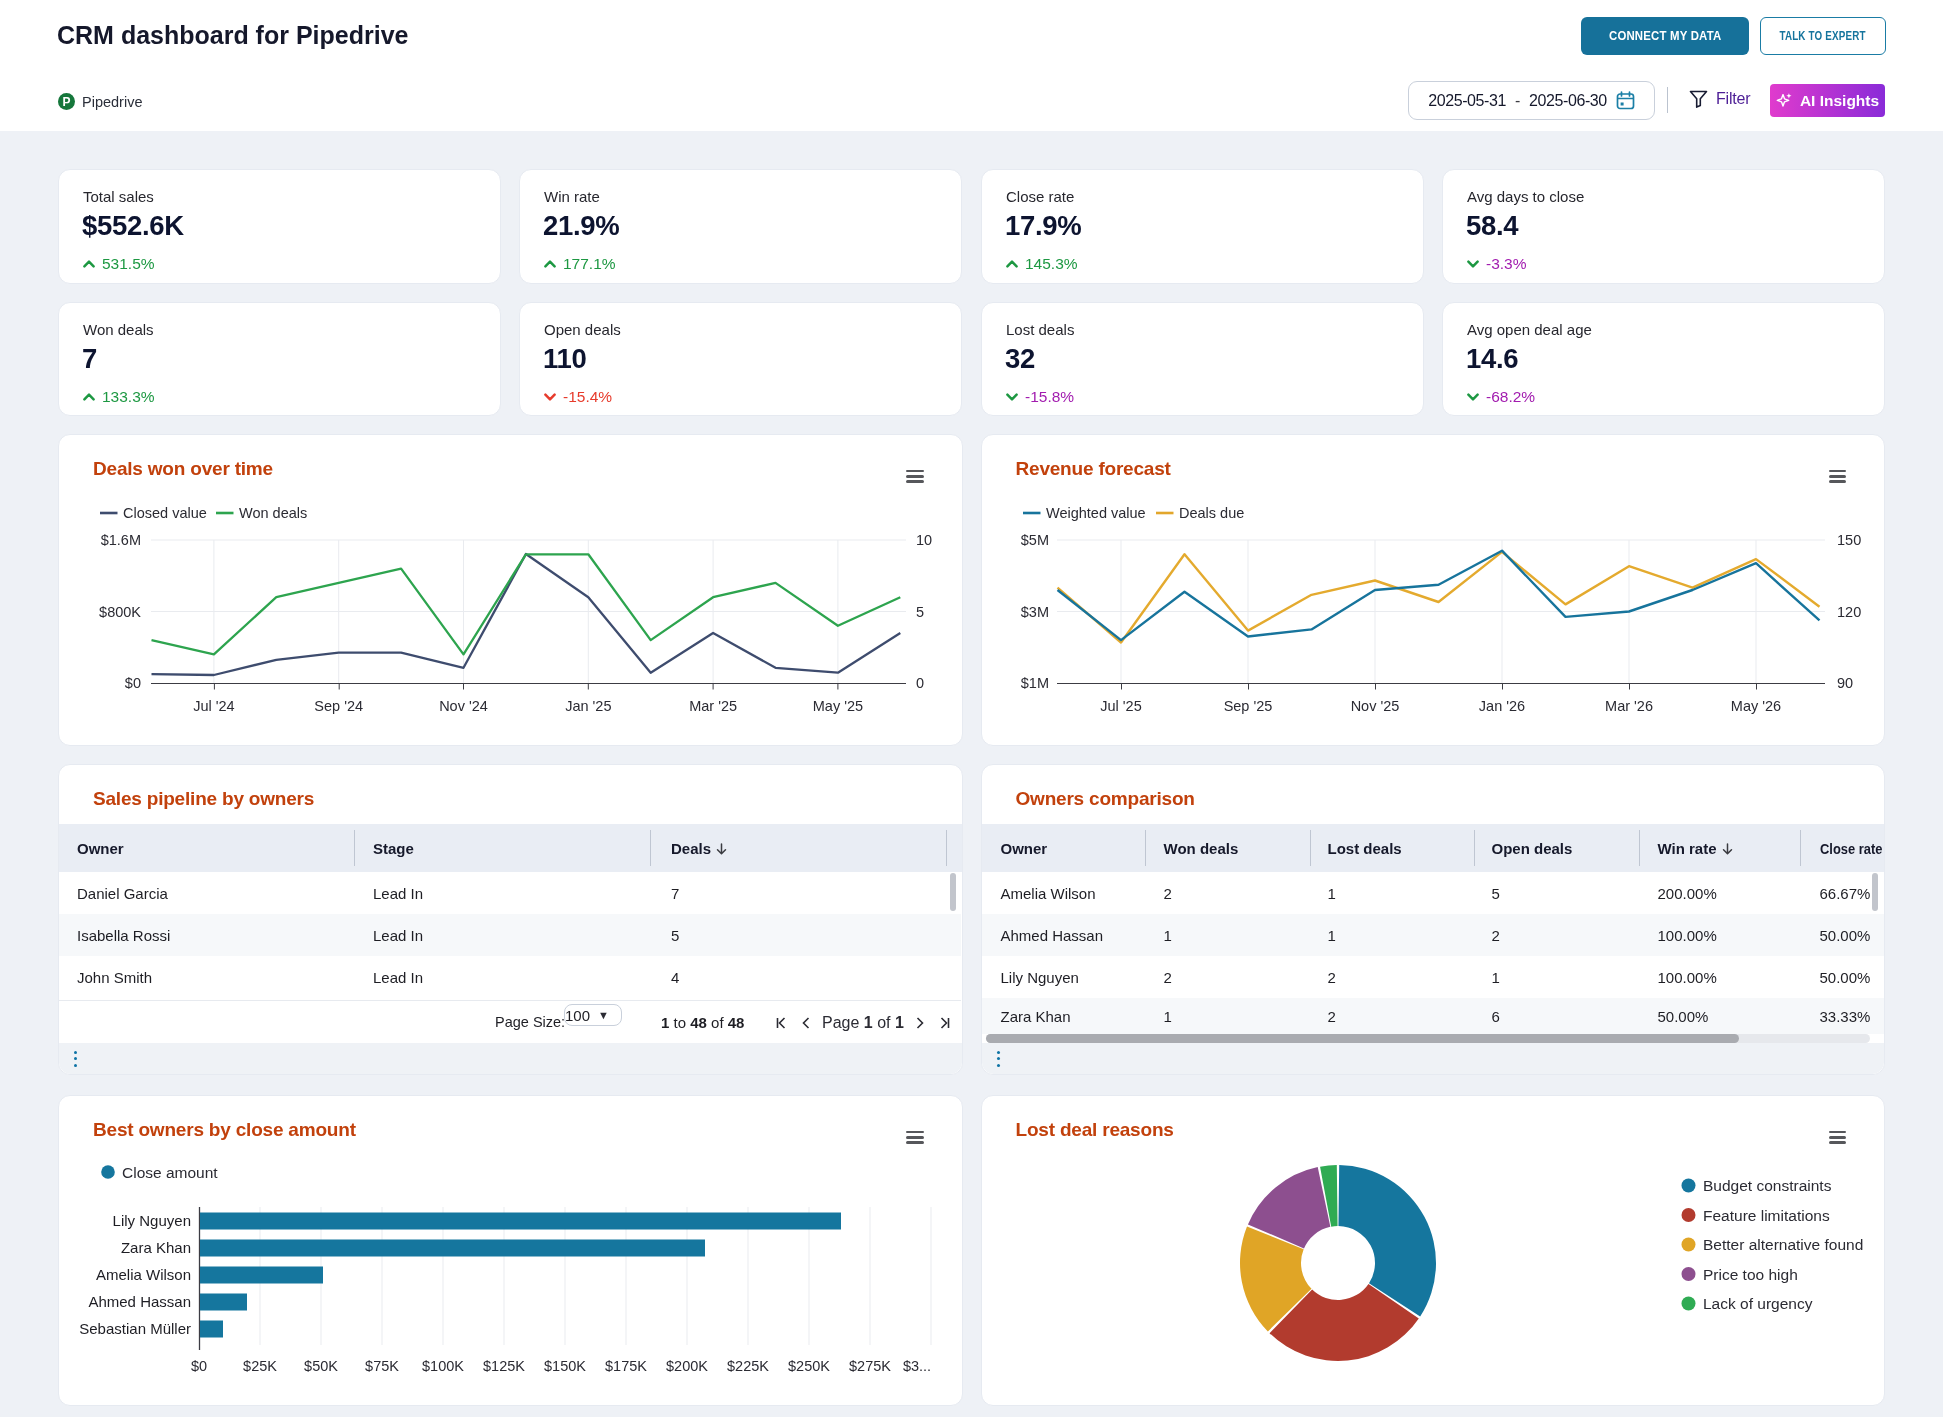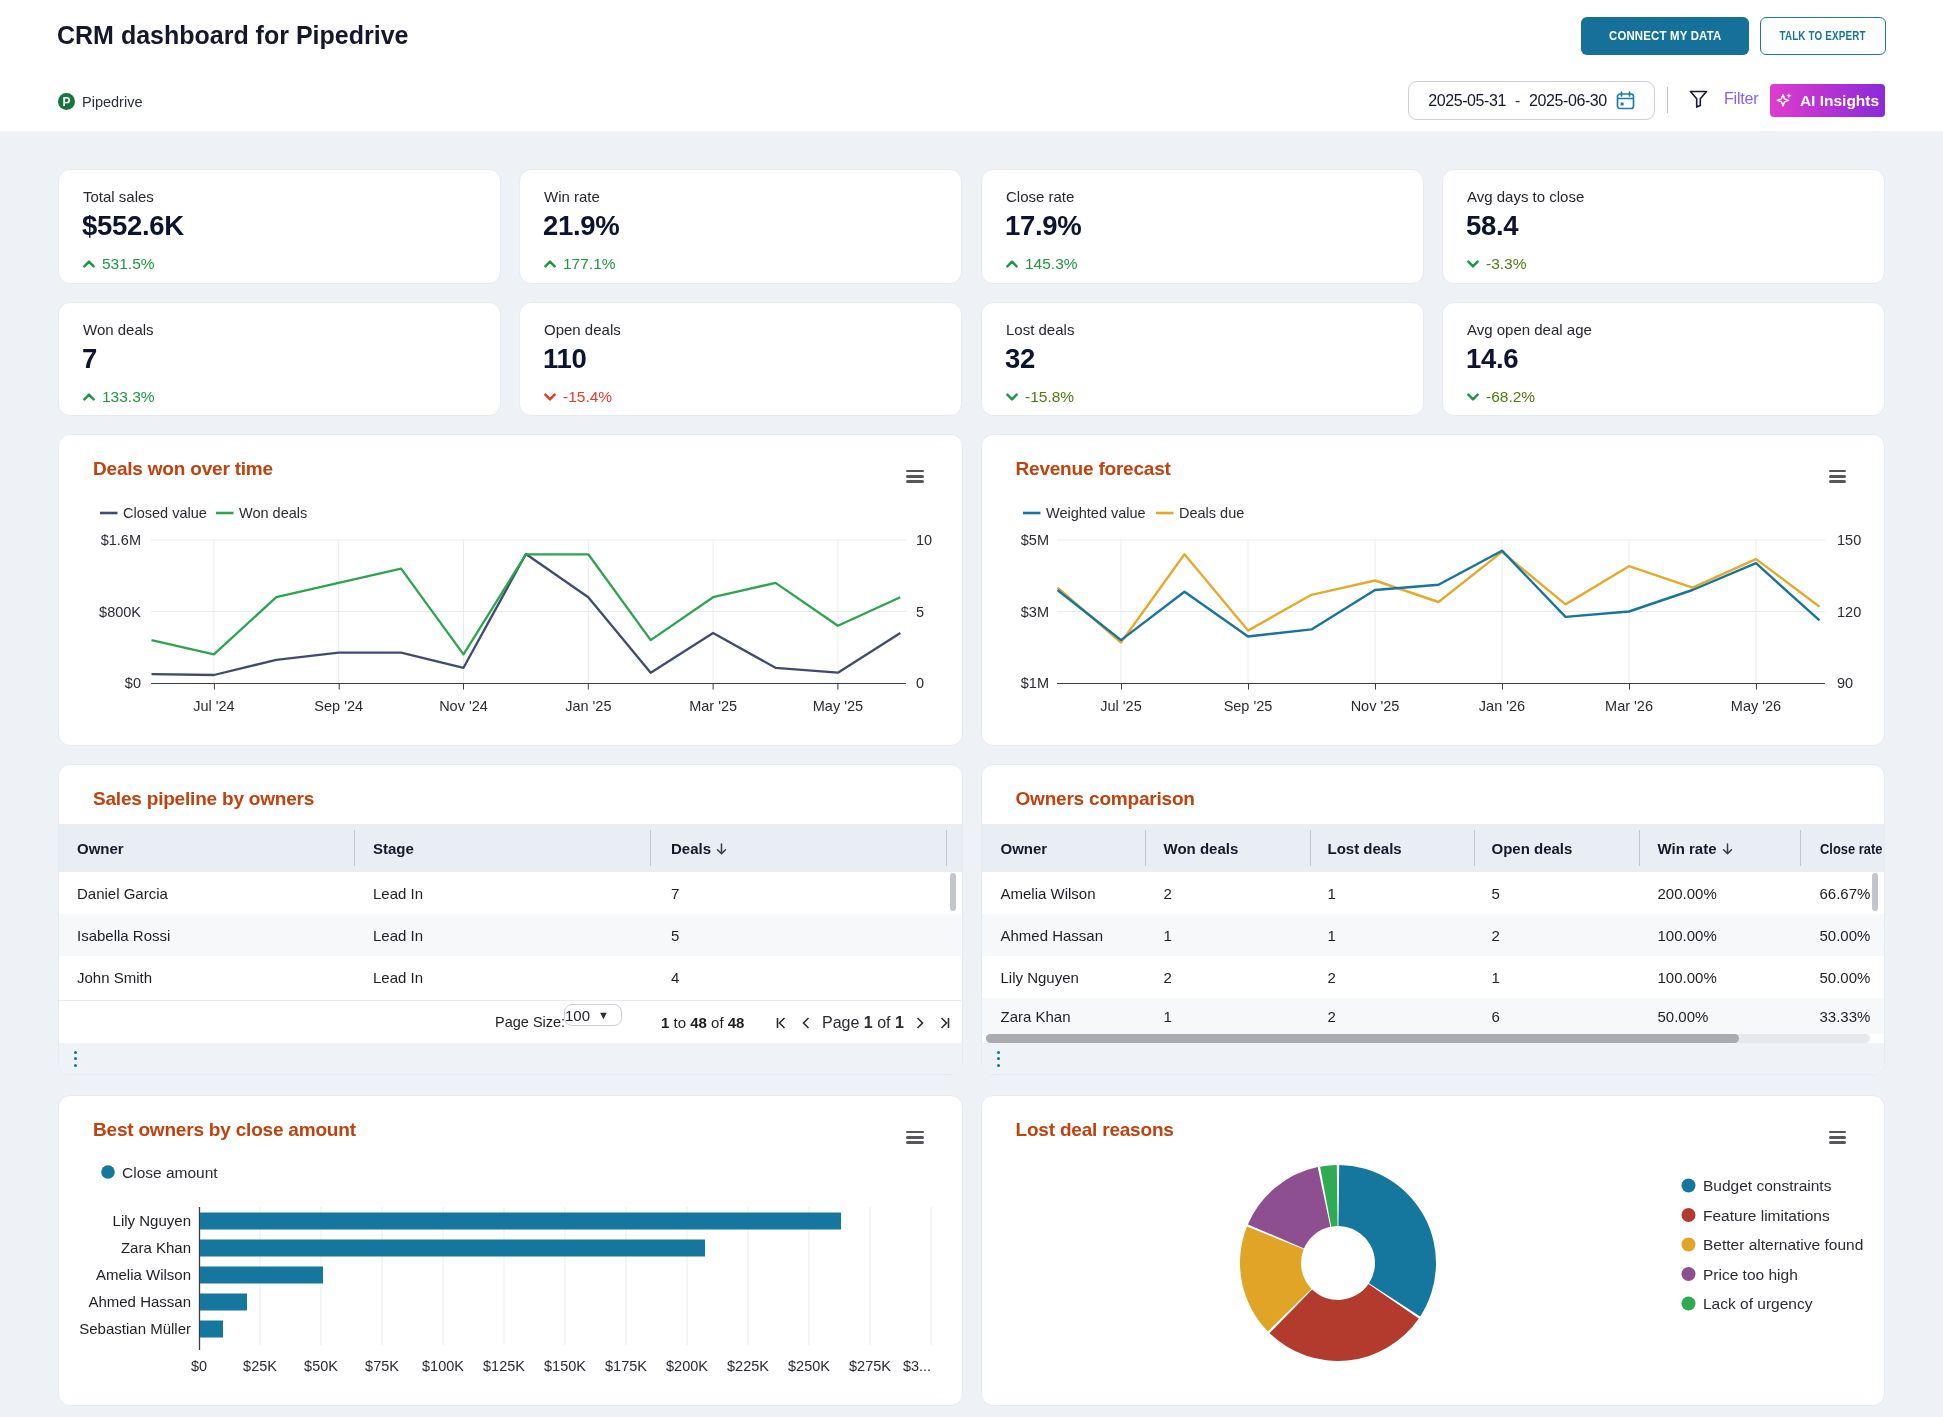--- a/index.html
+++ b/index.html
@@ -6,27 +6,27 @@
 html,body { width:1943px; height:1417px; background:#EEF1F6; font-family:"Liberation Sans", sans-serif; overflow:hidden; position:relative; }
 .header { position:absolute; top:0; left:0; width:1943px; height:131px; background:#fff; }
 .h-title { position:absolute; left:57px; top:21px; font-size:25px; font-weight:bold; letter-spacing:0px; color:#15182B; }
 .h-sub { position:absolute; left:57px; top:59px; font-size:14.5px; letter-spacing:-0.42px; color:#3C3C43; }
 .h-src { position:absolute; left:58px; top:93px; font-size:14.5px; color:#2B2F3A; display:flex; align-items:center; gap:7px; }
 .plogo { width:17px; height:17px; border-radius:50%; background:#15773B; color:#fff; font-size:12px; font-weight:bold; display:flex; align-items:center; justify-content:center; }
 .btn-primary { position:absolute; left:1581px; top:17px; width:168px; height:38px; background:#16719A; color:#fff; border-radius:6px; font-size:12px; font-weight:bold; letter-spacing:0.2px; display:flex; align-items:center; justify-content:center; }
 .btn-outline { position:absolute; left:1760px; top:17px; width:126px; height:38px; background:#fff; border:1.5px solid #1A7CA5; color:#15749D; border-radius:6px; font-size:12px; font-weight:bold; letter-spacing:0.2px; display:flex; align-items:center; justify-content:center; white-space:nowrap; }
 .datebox { position:absolute; left:1408px; top:81px; width:247px; height:39px; border:1px solid #C9D0DB; border-radius:9px; background:#fff; display:flex; align-items:center; justify-content:center; gap:9px; font-size:16px; letter-spacing:-0.4px; color:#15182B; }
 .vdiv { position:absolute; left:1667px; top:87px; width:1px; height:26px; background:#BBC3CF; }
-.filter { position:absolute; left:1689px; top:90px; display:flex; align-items:flex-end; gap:16px; font-size:17px; color:#8b5cf6; }
+.filter { position:absolute; left:1689px; top:90px; display:flex; align-items:flex-end; gap:8px; font-size:17px; color:#4c1d95; }
 .ai-btn { position:absolute; left:1770px; top:84px; width:115px; height:33px; border-radius:4px; background:linear-gradient(90deg,#E03BCD,#8A2BD8); color:#fff; font-size:15.5px; font-weight:bold; display:flex; align-items:center; justify-content:center; gap:7px; }
 .card { position:absolute; background:#fff; border:1px solid #E6EAF1; border-radius:12px; }
 .kpi .lbl { position:absolute; left:24px; top:18px; font-size:15px; color:#27272E; }
 .kpi .val { position:absolute; left:23px; top:40px; font-size:27.5px; font-weight:bold; color:#0D1430; letter-spacing:-0.3px; }
 .kpi .chg { position:absolute; left:24px; top:85px; font-size:15.5px; display:flex; align-items:center; gap:7px; }
-.up { color:#1D9842; } .down-red { color:#E73B2C; } .down-green { color:#4d7c0f; }
+.up { color:#1D9842; } .down-red { color:#E73B2C; } .down-green { color:#a21caf; }
 .card-title { position:absolute; left:34px; top:23px; font-size:19px; font-weight:bold; color:#c2410c; letter-spacing:-0.2px; }
 .burger { position:absolute; right:38px; top:35px; width:17.5px; height:13.5px; display:flex; flex-direction:column; justify-content:space-between; }
 .burger i { display:block; height:2.9px; background:#56575B; border-radius:2px; }
 .tbl-head { position:absolute; left:0; top:59.5px; width:902.5px; height:48px; background:#E9EDF4; display:flex; align-items:center; }
 .tbl-head .hc { font-size:15px; font-weight:bold; color:#16192B; position:absolute; white-space:nowrap; }
 .sep { position:absolute; top:65.5px; width:1px; height:36px; background:#BFC6D2; }
 .trow { position:absolute; left:0; width:902px; height:42px; display:flex; align-items:center; font-size:15px; color:#1E1E24; }
 .trow div { position:absolute; }
 .alt { background:#F6F8FA; }
 .footer-strip { position:absolute; left:0; bottom:0; width:902.5px; height:30.5px; background:#EFF2F6; border-radius:0 0 12px 12px; }

